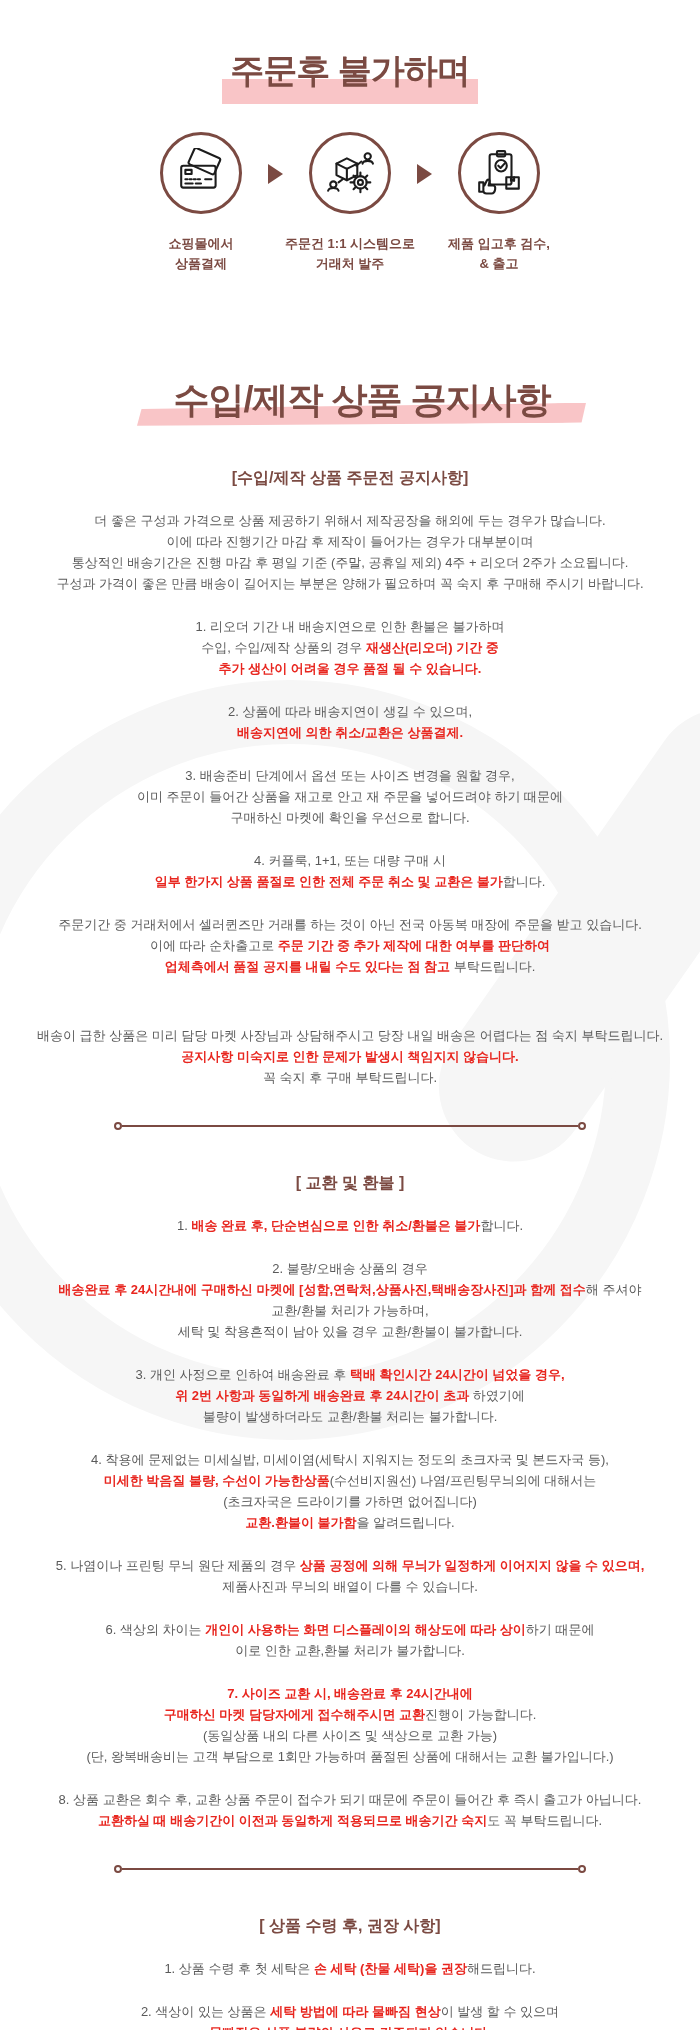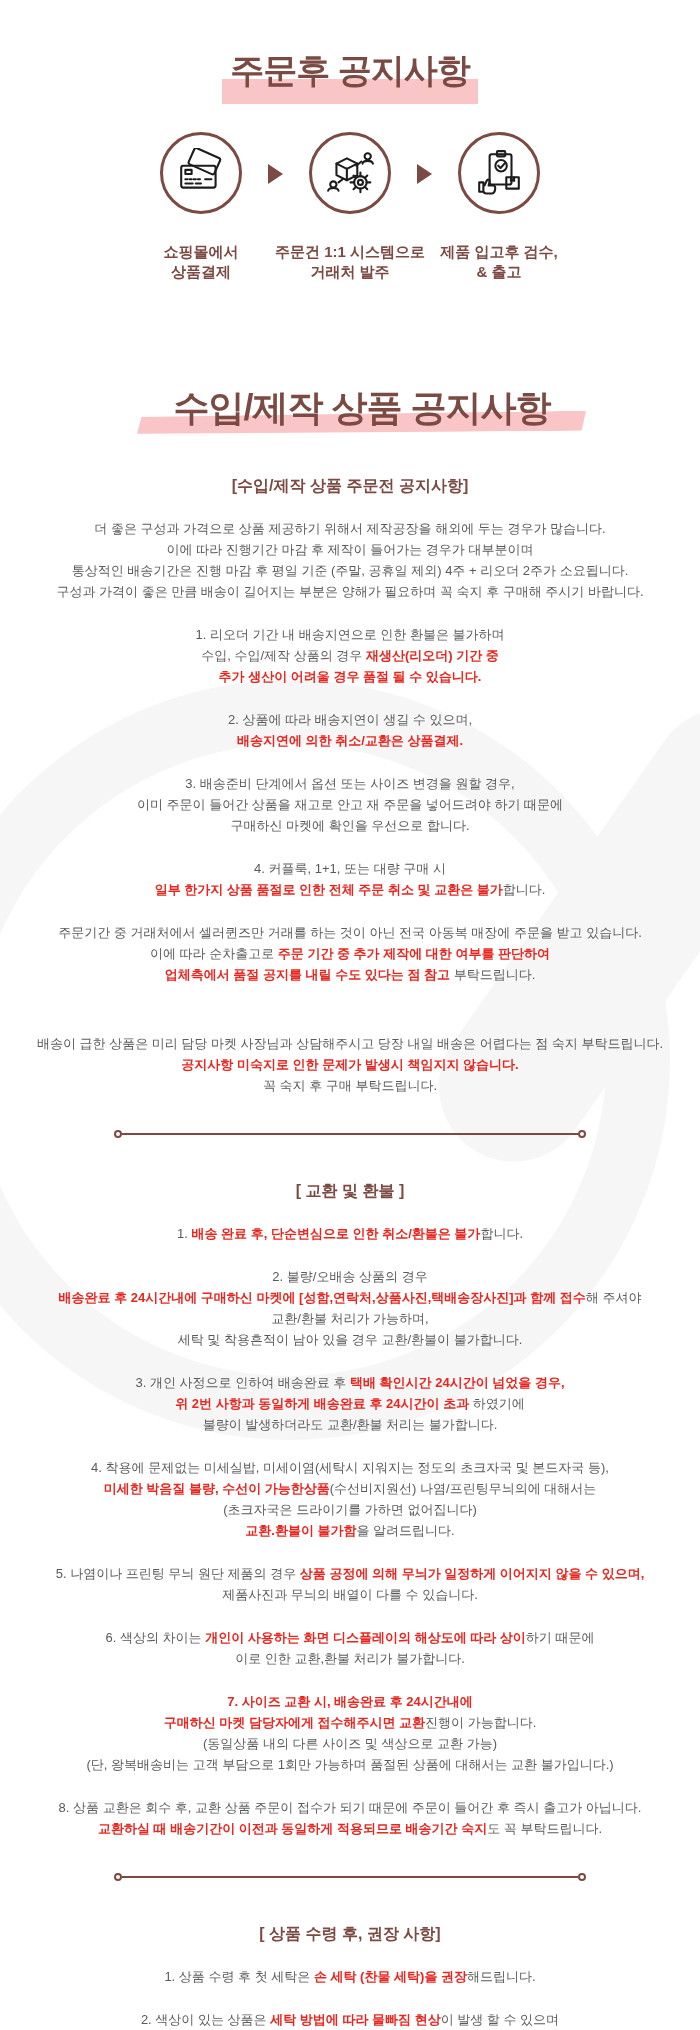--- a/index.html
+++ b/index.html
@@ -21,21 +21,21 @@
 
   
   .sec-process{text-align:center;padding-top:48px;}
   .title1{display:inline-block;font-size:34px;font-weight:900;letter-spacing:-1px;color:var(--brown);
           padding:0 8px 10px;background:linear-gradient(to bottom,transparent 56%,var(--pink) 56%);}
   .steps{display:flex;justify-content:center;align-items:flex-start;margin-top:28px;}
   .step{width:182px;display:flex;flex-direction:column;align-items:center;}
   .step-circle{width:82px;height:82px;border:3.5px solid var(--brown);border-radius:50%;background:#fff;
                display:flex;align-items:center;justify-content:center;}
   .step-circle svg{width:50px;height:50px;stroke:#1c1c1c;fill:none;stroke-width:2;stroke-linecap:round;stroke-linejoin:round;}
-  .step-label{margin-top:28px;color:var(--brown);font-weight:700;font-size:15px;line-height:20px;}
+  .step-label{margin-top:20px;color:var(--brown);font-weight:700;font-size:13px;line-height:20px;}
   .arrow{width:0;height:0;border-left:15px solid var(--brown);border-top:10px solid transparent;
          border-bottom:10px solid transparent;margin:32px -24px 0;}
 
   
   .sec-notice{text-align:center;margin-top:102px;}
   .title2-wrap{position:relative;display:inline-block;margin-left:24px;}
   .title2-band{position:absolute;left:-36px;right:-36px;bottom:0;height:20px;background:var(--pink);
                transform:skewY(-0.6deg);clip-path:polygon(1% 8%,100% 0,99% 100%,0 92%);}
   .title2{position:relative;font-size:36px;font-weight:900;letter-spacing:-1px;color:var(--brown);}
 
@@ -52,21 +52,21 @@
 </head>
 <body>
 
 <div class="page">
   <div class="wm wm-ring"></div>
   <div class="wm wm-swoosh"></div>
 
   <div class="content">
 
     <div class="sec-process">
-      <span class="title1">주문후 공지사항</span>
+      <span class="title1">주문후 불가하며</span>
 
       <div class="steps">
         <div class="step">
           <div class="step-circle">
             <svg viewBox="0 0 48 48">
               <rect x="14" y="4" width="27" height="17" rx="2" transform="rotate(24 27 12)"></rect>
               <rect x="5" y="17" width="33" height="21" rx="2"></rect>
               <rect x="9" y="21" width="6" height="4"></rect>
               <path d="M9 30h2 M13 30h2 M17 30h2 M21 30h2 M28 30h6"></path>
               <path d="M9 34h7 M19 34h5"></path>

